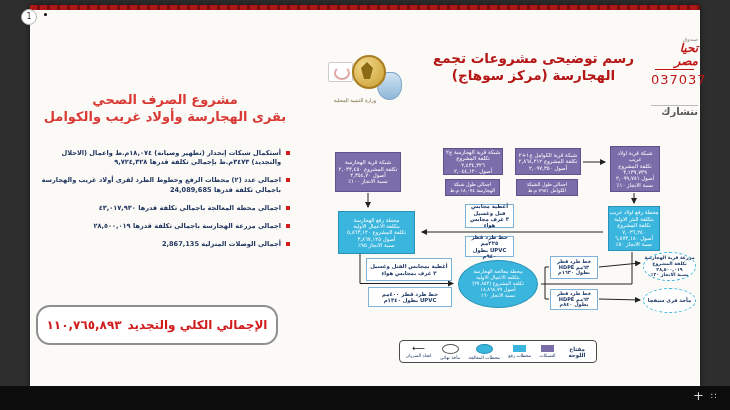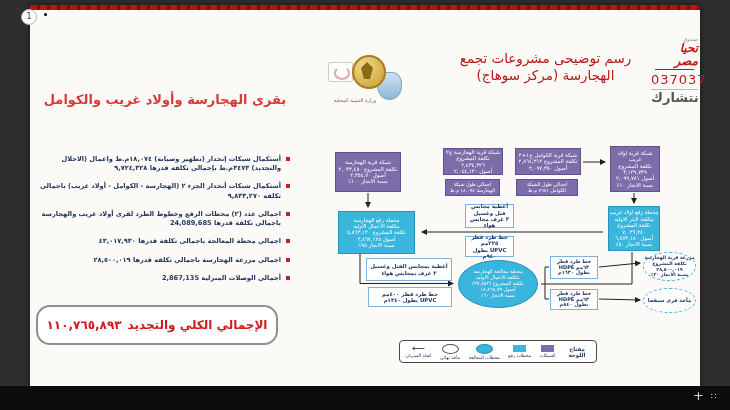--- a/index.html
+++ b/index.html
@@ -9,47 +9,47 @@
          box-shadow:0 0 6px rgba(0,0,0,.5);}
   .topstrip{position:absolute;left:0;top:0;width:100%;height:5px;
             background:repeating-linear-gradient(90deg,#b01818 0 7px,#7e0e0e 7px 10px);}
   .bottombar{position:absolute;left:0;top:386px;width:730px;height:24px;background:#0c0c0c;}
   .bubble{position:absolute;left:21px;top:9px;width:14px;height:14px;border-radius:50%;
           background:#fff;border:1px solid #b5b5b5;color:#333;font-size:8px;line-height:14px;
           text-align:center;z-index:30;}
   .dot{position:absolute;left:44px;top:13px;width:3px;height:3px;background:#000;border-radius:50%;z-index:30;}
 
   
-  .main-title{position:absolute;left:424px;top:50px;width:243px;text-align:center;direction:rtl;
-              color:#b51717;font-weight:normal;z-index:5;}
+  .main-title{position:absolute;left:412px;top:50px;width:243px;text-align:center;direction:rtl;
+              color:#b51717;font-weight:bold;z-index:5;}
   .main-title .t1{font-size:13.5px;line-height:1.25;}
   .main-title .t3{font-size:11px;line-height:1.4;}
   .fund{position:absolute;left:651px;top:36px;width:47px;text-align:right;z-index:5;}
   .fund .f-top{font-size:5px;color:#888;}
   .fund .f-name{font-size:12px;font-weight:bold;color:#c01616;line-height:1.05;font-style:italic;}
   .fund .f-rule{height:1px;background:#c01616;margin:2px 4px;}
   .fund .f-num{font-size:13px;color:#c01616;letter-spacing:1px;}
-  .fund .f-slog{font-size:13px;color:#555;font-weight:bold;border-top:1px solid #bbb;margin-top:2px;}
+  .fund .f-slog{font-size:10px;color:#555;font-weight:bold;border-top:1px solid #bbb;margin-top:18px;}
   .logo-gold{position:absolute;left:352px;top:55px;width:30px;height:30px;border-radius:50%;
              background:radial-gradient(circle at 35% 30%,#f2d98c,#c99b2e);border:2px solid #a87d1d;z-index:5;}
   .logo-gold .inner{position:absolute;left:7px;top:5px;width:12px;height:17px;background:#8a6a14;
              clip-path:polygon(50% 0,100% 35%,75% 100%,25% 100%,0 35%);}
   .logo-card{position:absolute;left:328px;top:62px;width:23px;height:18px;background:#fff;
              border:1px solid #ccc;border-radius:2px;z-index:4;}
   .logo-card .cres{position:absolute;left:5px;top:3px;width:12px;height:10px;border-radius:50%;
              border:2px solid #e0a9a9;border-top-color:transparent;}
   .logo-blue{position:absolute;left:377px;top:72px;width:23px;height:26px;border-radius:40% 40% 50% 50%;
              background:linear-gradient(#cfe3f2,#8fb7d8);border:1px solid #7fa6c8;z-index:4;}
   .ministry-cap{position:absolute;left:322px;top:97px;width:66px;font-size:5px;color:#7a6a3a;
              text-align:center;direction:rtl;z-index:5;}
 
   
   .left-title{position:absolute;left:40px;top:92px;width:250px;text-align:center;direction:rtl;
               color:#d93a35;font-weight:bold;font-size:13px;line-height:1.3;z-index:5;}
-  .bullets{position:absolute;left:34px;top:155px;width:256px;direction:rtl;z-index:5;}
+  .bullets{position:absolute;left:34px;top:149px;width:256px;direction:rtl;z-index:5;}
   .bullet{position:relative;text-align:right;font-size:6.6px;font-weight:bold;color:#21365f;
           line-height:1.4;padding-right:9px;margin-bottom:9px;}
   .bullet .mk{position:absolute;right:0;top:2px;width:4px;height:4px;background:#d01c1c;}
   .totalbox{position:absolute;left:36px;top:305px;width:238px;height:36px;border:2px solid #8f8f8f;
             border-radius:14px;background:#fff;display:flex;align-items:center;justify-content:center;
             direction:rtl;color:#d01c1c;font-weight:bold;font-size:12px;gap:6px;z-index:5;}
 
   
   .fb{position:absolute;box-sizing:border-box;display:flex;flex-direction:column;justify-content:center;
       text-align:center;direction:rtl;z-index:10;}
@@ -129,25 +129,26 @@
   <div class="logo-gold">
       <div class="inner"></div>
     </div>
   <div class="logo-card">
       <div class="cres"></div>
     </div>
   <div class="logo-blue"></div>
   <div class="ministry-cap">وزارة التنمية المحلية</div>
 
   <div class="left-title">
+    <div>مشروع الصرف الصحي</div>
     <div>بقرى الهجارسة وأولاد غريب والكوامل</div>
   </div>
   <div class="bullets">
     <div class="bullet"><span class="mk"></span><span>أستكمال شبكات إنحدار (تطهير وصيانة) ١٨,٠٧٤م.ط واعمال (الاحلال والتجديد) ٣٤٧٣م.ط بإجمالي تكلفة قدرها ٩,٧٢٤,٣٢٨</span></div>
-    <div class="bullet"><span class="mk"></span><span>أستكمال شبكات أنحدار الجزء ٢ (الهجارسة - الكوامل - أولاد غريب) باجمالي تكلفة ٩,٨٣٣,٢٧٠</span></div>
+    <div class="bullet"><span class="mk"></span></div>
     <div class="bullet"><span class="mk"></span><span>اجمالي عدد (٢) محطات الرفع وخطوط الطرد لقرى أولاد غريب والهجارسة باجمالي تكلفة قدرها 24,089,685</span></div>
     <div class="bullet"><span class="mk"></span><span>اجمالي محطة المعالجة باجمالي تكلفة قدرها ٤٣,٠١٧,٩٣٠</span></div>
     <div class="bullet"><span class="mk"></span><span>اجمالي مزرعة الهجارسة باجمالي تكلفة قدرها ٢٨,٥٠٠,٠١٩</span></div>
     <div class="bullet"><span class="mk"></span><span>أجمالي الوصلات المنزلية 2,867,135</span></div>
   </div>
   <div class="totalbox">
     <span>الإجمالي الكلي والتجديد</span>
     <span>١١٠,٧٦٥,٨٩٣</span>
   </div>
 

